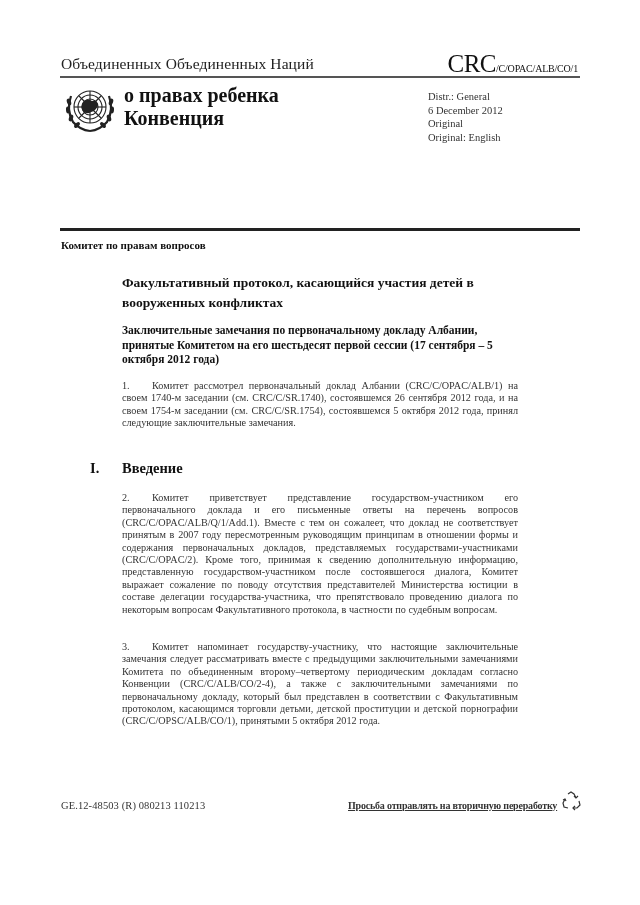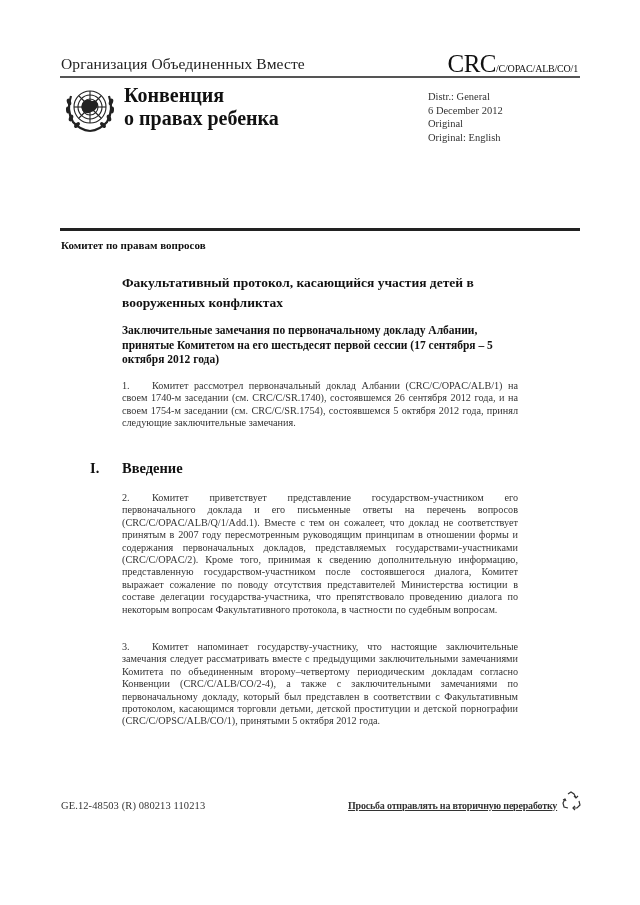--- a/index.html
+++ b/index.html
@@ -33,21 +33,21 @@
     .section-head { left: 90px; top: 460px; font-size: 14.5px; font-weight: bold; color: #111; }
     .section-head .roman { display: inline-block; width: 32px; }
 
     .footer-code { left: 61px; top: 800px; font-size: 10.5px; color: #333; letter-spacing: 0.1px; }
     .recycle-text { left: 348px; top: 800px; font-size: 10px; font-weight: bold; color: #333; letter-spacing: -0.2px; text-decoration: underline; }
     .recycle-icon { left: 560px; top: 790px; width: 22px; height: 22px; }
   </style>
 </head>
 <body>
 
-<div class="abs org-name">Организация Объединенных Вместе</div>
+<div class="abs org-name">Объединенных Объединенных Наций</div>
 
 <div class="abs symbol">
   <span class="big">CRC</span><span class="small">/C/OPAC/ALB/CO/1</span>
 </div>
 
 <div class="abs rule-top"></div>
 
 <div class="abs emblem">
   <svg width="54" height="54" viewBox="0 0 54 54">
     <g fill="none" stroke="#222" stroke-width="1.1">
@@ -72,22 +72,22 @@
       <ellipse cx="14" cy="43" rx="2" ry="3.5" transform="rotate(45 14 43)"></ellipse>
       <ellipse cx="48" cy="20" rx="2" ry="3.5" transform="rotate(20 48 20)"></ellipse>
       <ellipse cx="49" cy="28" rx="2" ry="3.5" transform="rotate(5 49 28)"></ellipse>
       <ellipse cx="46" cy="36" rx="2" ry="3.5" transform="rotate(-20 46 36)"></ellipse>
       <ellipse cx="40" cy="43" rx="2" ry="3.5" transform="rotate(-45 40 43)"></ellipse>
     </g>
   </svg>
 </div>
 
 <div class="abs conv-title">
+  <div>о правах ребенка</div>
   <div>Конвенция</div>
-  <div>о правах ребенка</div>
 </div>
 
 <div class="abs distr">
   <div>Distr.: General</div>
   <div>6 December 2012</div>
   <div>Original</div>
   <div>Original: English</div>
 </div>
 
 <div class="abs rule-thick"></div>

